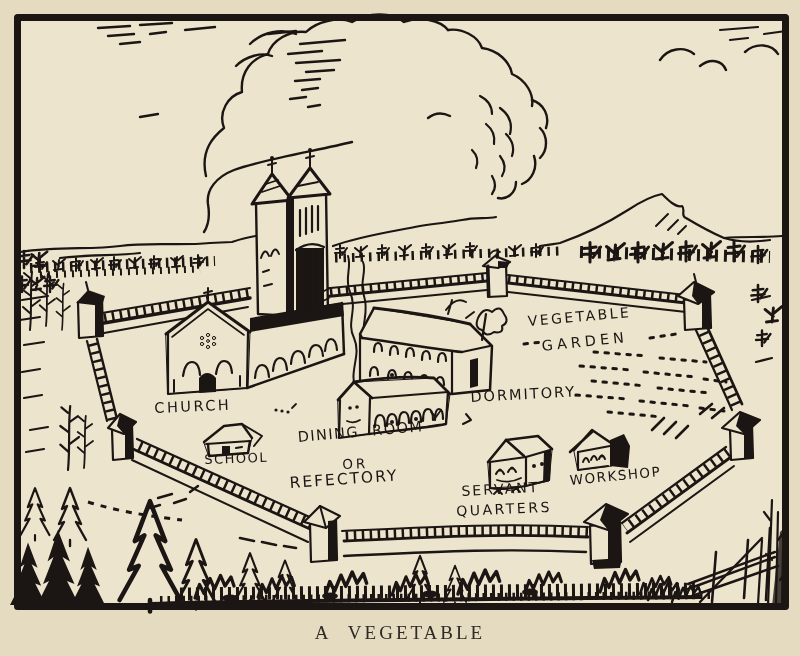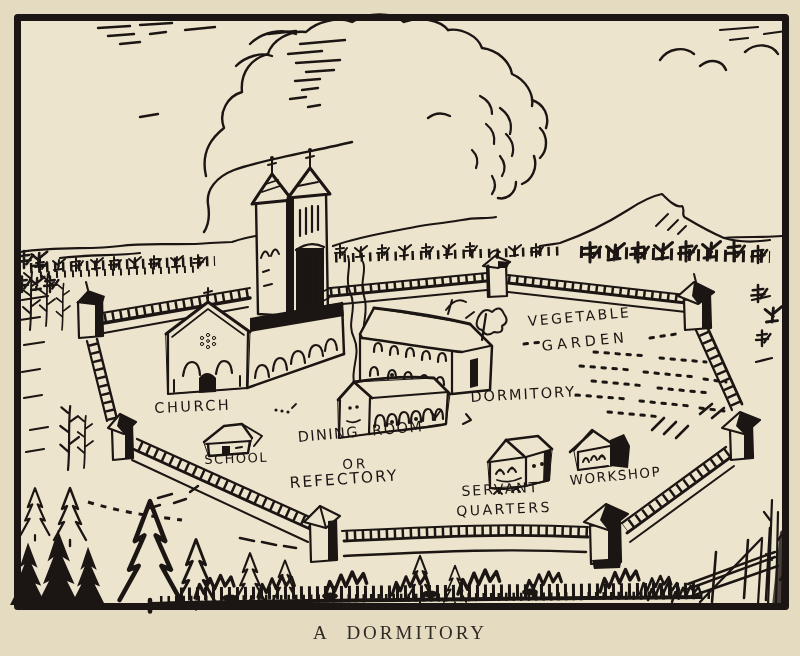--- a/index.html
+++ b/index.html
@@ -449,14 +449,14 @@
   <div class="label" style="left:297px;top:429px;transform:rotate(-5deg);font-size:14.5px;letter-spacing:1.5px;word-spacing:7px;">DINING ROOM</div>
   <div class="label" style="left:342px;top:456px;transform:rotate(-2deg);font-size:13.5px;letter-spacing:3px;">OR</div>
   <div class="label" style="left:289px;top:474px;transform:rotate(-4deg);font-size:15.5px;letter-spacing:2px;">REFECTORY</div>
   <div class="label" style="left:470px;top:389px;transform:rotate(-3deg);font-size:14.5px;letter-spacing:2px;">DORMITORY.</div>
   <div class="label" style="left:527px;top:313px;transform:rotate(-5deg);font-size:14px;letter-spacing:2.5px;">VEGETABLE</div>
   <div class="label" style="left:541px;top:338px;transform:rotate(-6deg);font-size:14.5px;letter-spacing:4px;">GARDEN</div>
   <div class="label" style="left:461px;top:483px;transform:rotate(-3deg);font-size:14px;letter-spacing:2px;">SERVANT</div>
   <div class="label" style="left:456px;top:503px;transform:rotate(-2.5deg);font-size:14px;letter-spacing:2.5px;">QUARTERS</div>
   <div class="label" style="left:569px;top:472px;transform:rotate(-5.5deg);font-size:13.5px;letter-spacing:1.5px;">WORKSHOP</div>
 
-  <div class="caption">A DORMITORY</div>
+  <div class="caption">A VEGETABLE</div>
 </div>
 
 </body></html>

